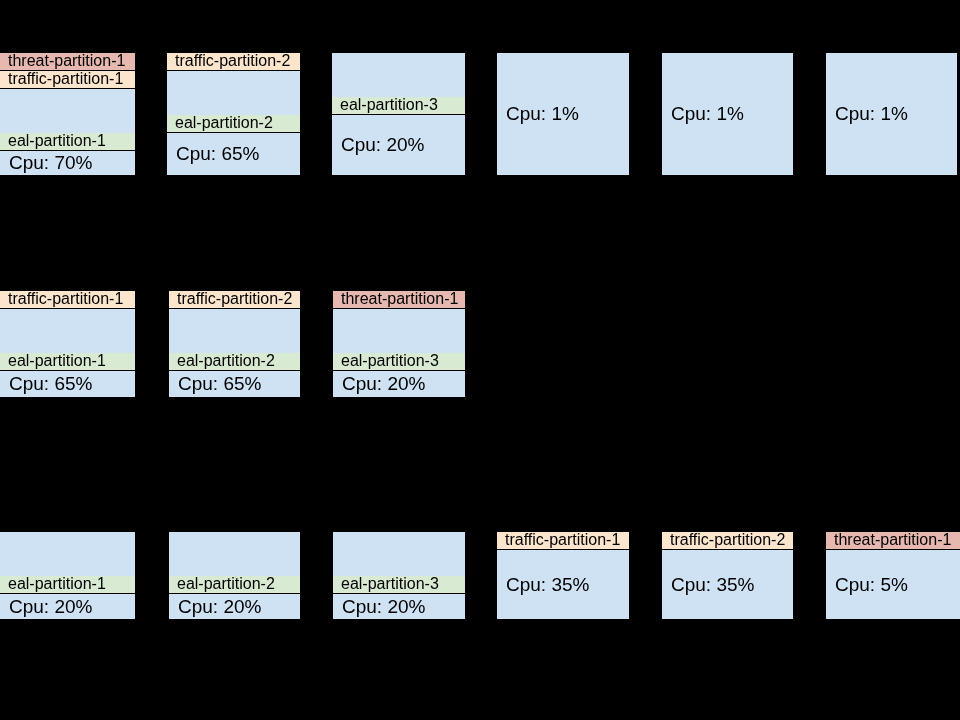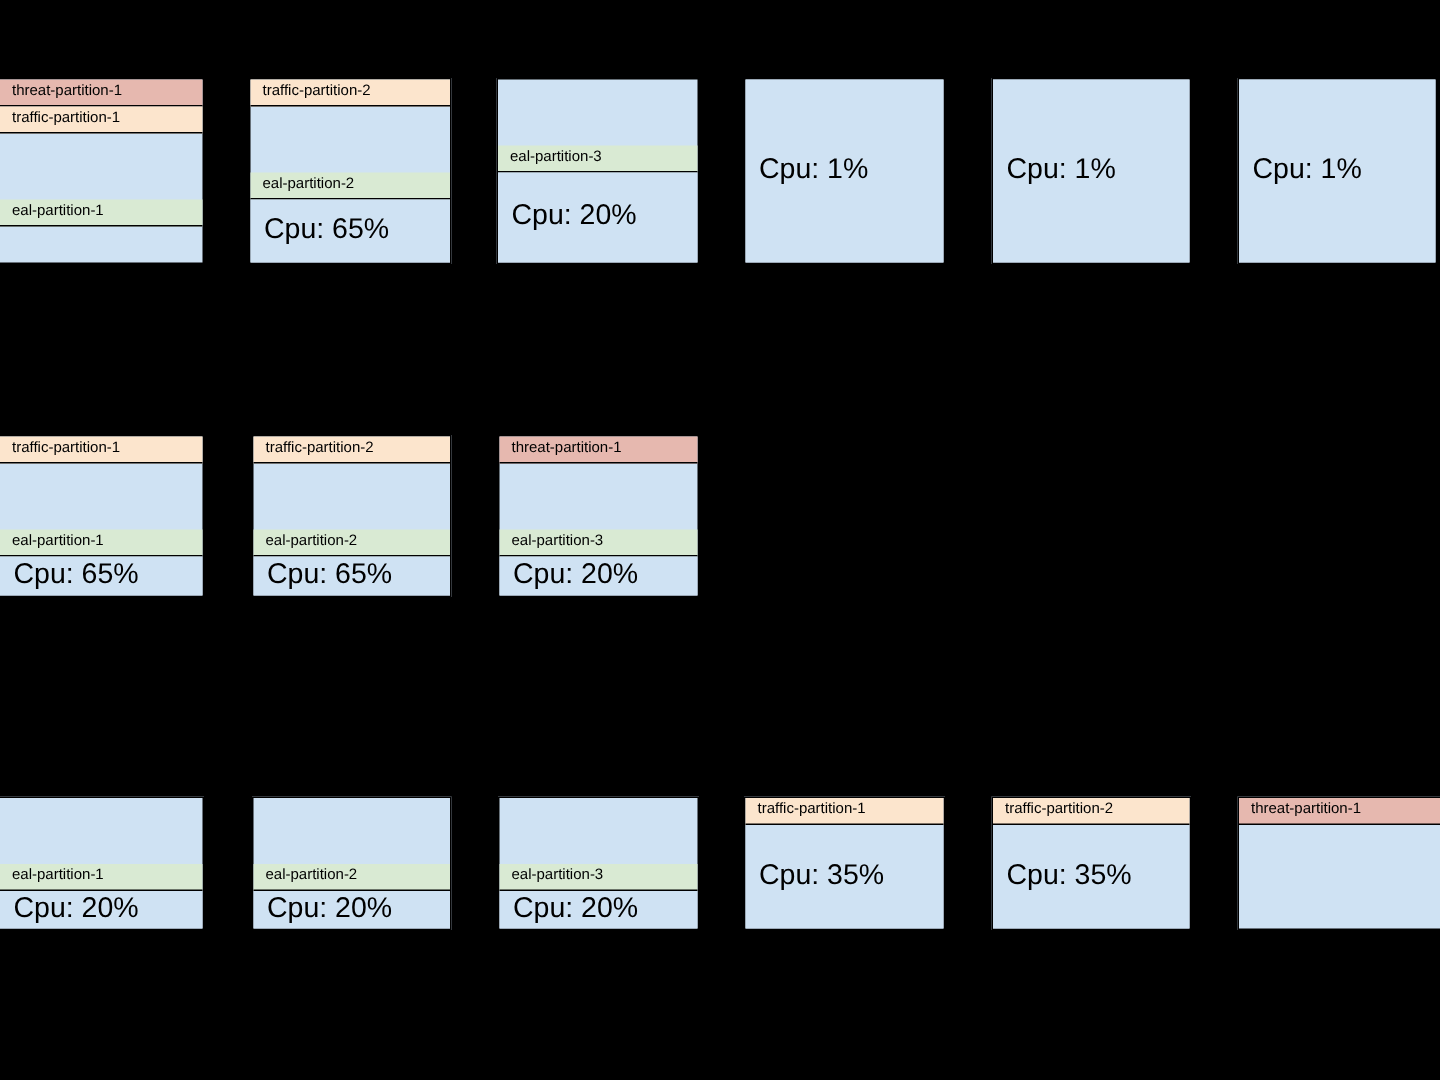--- a/index.html
+++ b/index.html
@@ -31,21 +31,21 @@
     display: flex;
     flex-direction: column;
     border: 1px solid #000000;
     background: #cfe2f3;
   }
 
   .band {
     box-sizing: border-box;
     height: 18px;
     line-height: 16px;
-    font-size: 10px;
+    font-size: 16px;
     color: #000000;
     padding-left: 8px;
     border-bottom: 1px solid #000000;
     white-space: nowrap;
     overflow: hidden;
   }
   .band:first-child {
     border-top: 0;
   }
   .band-threat  { background: #e6b8af; }
@@ -68,20 +68,23 @@
   }
 </style>
 </head>
 <body>
 
 <div id="canvas">
     <div class="node" style="left: -1px; top: 52px; width: 137px; height: 124px;">
       <div class="band band-threat">threat-partition-1</div>
       <div class="band band-traffic">traffic-partition-1</div>
       <div class="band band-eal">eal-partition-1</div>
+      <div class="body">
+        <div class="cpu">Cpu: 70%</div>
+      </div>
     </div>
     <div class="node" style="left: 166px; top: 52px; width: 135px; height: 124px;">
       <div class="band band-traffic">traffic-partition-2</div>
       <div class="band band-eal">eal-partition-2</div>
       <div class="body">
         <div class="cpu">Cpu: 65%</div>
       </div>
     </div>
     <div class="node" style="left: 331px; top: 52px; width: 135px; height: 124px;">
       <div class="band band-eal">eal-partition-3</div>
@@ -150,14 +153,17 @@
       </div>
     </div>
     <div class="node" style="left: 661px; top: 531px; width: 133px; height: 89px;">
       <div class="band band-traffic">traffic-partition-2</div>
       <div class="body">
         <div class="cpu">Cpu: 35%</div>
       </div>
     </div>
     <div class="node" style="left: 825px; top: 531px; width: 136px; height: 89px;">
       <div class="band band-threat">threat-partition-1</div>
+      <div class="body">
+        <div class="cpu">Cpu: 5%</div>
+      </div>
     </div>
   </div>
 
 </body></html>

